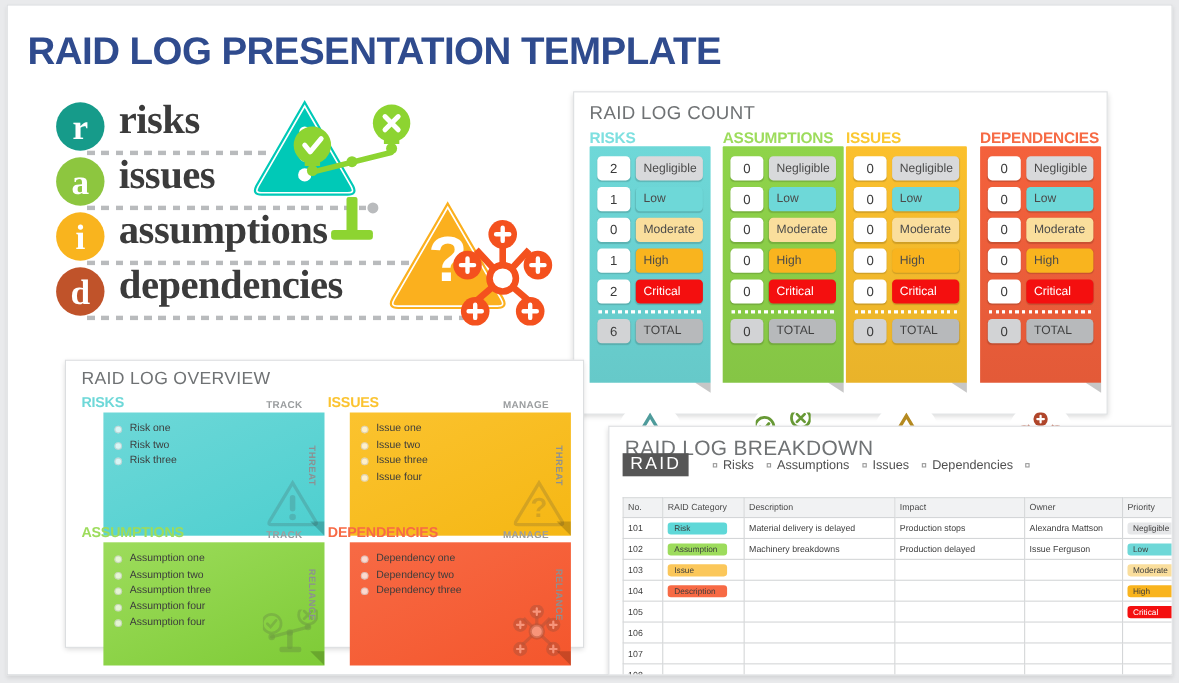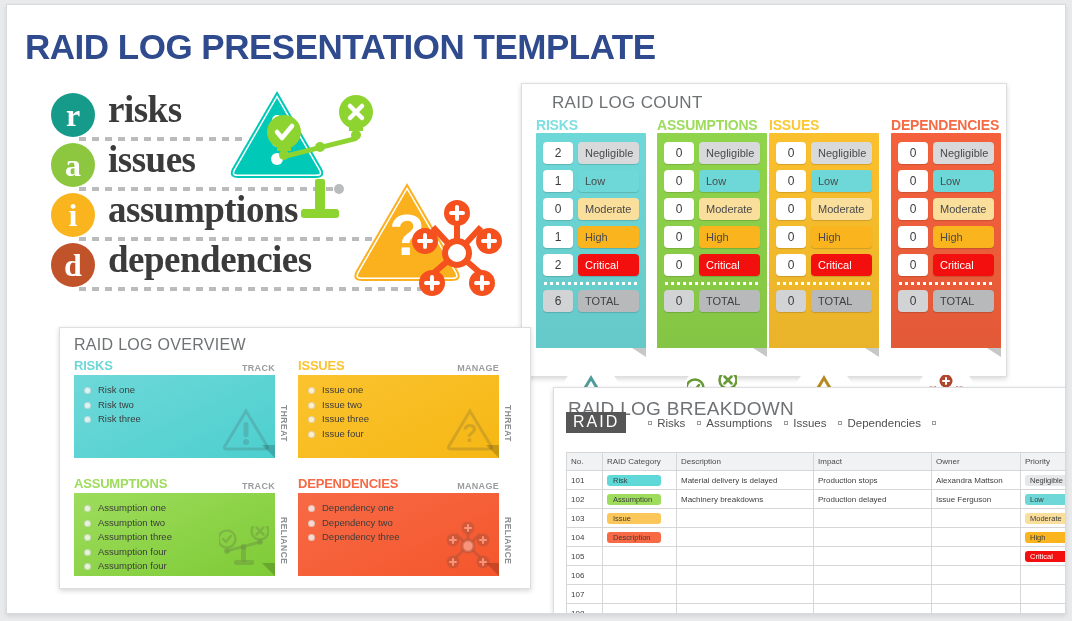--- a/index.html
+++ b/index.html
@@ -55,21 +55,21 @@
     border:1px solid #dcdee0;
     box-shadow:0 2px 5px rgba(0,0,0,.16);
   }
   .panel-title{
     font-family:"Liberation Sans", sans-serif; font-weight:normal;
     color:#6f7274; letter-spacing:.3px;
   }
 
   
   #count-panel{ left:514px; top:78px; width:486px; height:294px; }
-  #count-panel .panel-title{ position:absolute; left:30px; top:9px; font-size:17px; }
+  #count-panel .panel-title{ position:absolute; left:14px; top:9px; font-size:17px; }
   .cnt-col{ position:absolute; top:34px; width:110px; }
   .cnt-head{
     font-size:14px; font-weight:bold; letter-spacing:-.2px;
     height:15px; line-height:15px; white-space:nowrap;
   }
   .cnt-body{
     position:relative; width:110px; height:215px; padding:9px 7px 0 7px;
     border-radius:1px 1px 0 0;
   }
   .cnt-body:after{
@@ -108,22 +108,23 @@
   .ov-quad{ position:absolute; width:217px; }
   .ov-head{
     position:relative; height:17px; font-size:13px; font-weight:bold;
     letter-spacing:-.2px; line-height:16px;
   }
   .ov-head .ov-act{
     position:absolute; right:16px; top:2px; font-size:9px;
     font-weight:bold; letter-spacing:.3px;
   }
   .ov-card{
-    position:relative; width:201px; height:83px; padding:8px 10px 0 10px;
+    position:relative; width:201px; height:112px; padding:8px 10px 0 10px;
     overflow:hidden;
+    margin-left:20px;
   }
   .ov-card:after{
     content:""; position:absolute; right:0; bottom:0;
     border-left:13px solid transparent; border-top:13px solid rgba(0,0,0,.18);
   }
   .ov-item{
     font-size:9.5px; color:#3c3c3c; line-height:14.5px;
     padding-left:14px; position:relative; white-space:nowrap;
   }
   .ov-item:before{

